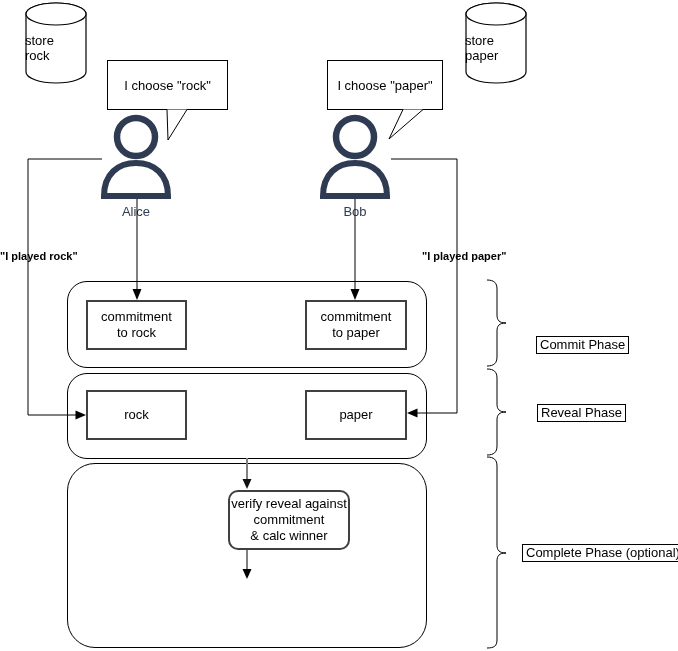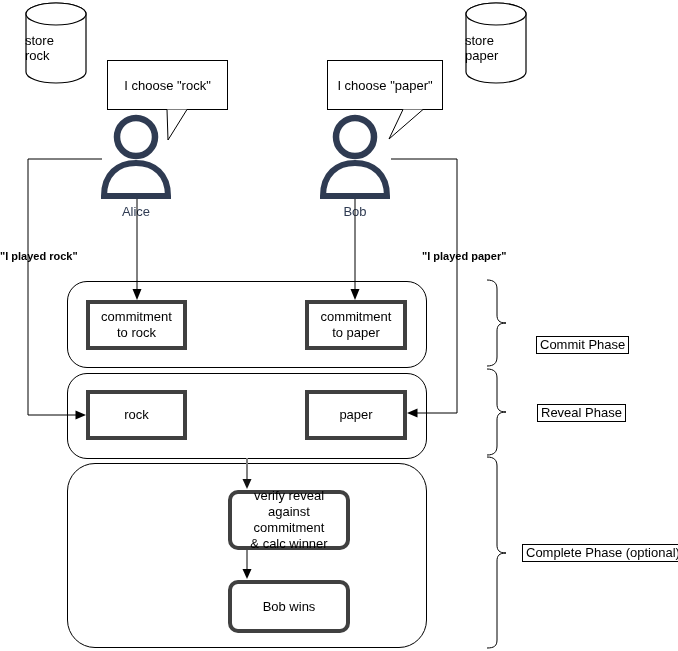--- a/index.html
+++ b/index.html
@@ -1,21 +1,21 @@
 <!DOCTYPE html>
 <html><head>
 <meta charset="utf-8">
 <style>
   html,body{margin:0;padding:0;background:#fff;}
   .stage{position:relative;width:678px;height:651px;background:#fff;overflow:hidden;
          font-family:"Liberation Sans",sans-serif;color:#000;}
   .abs{position:absolute;}
   .container{position:absolute;border:1px solid #000;background:#fff;border-radius:20px;box-sizing:border-box;}
   .container.complete{border-radius:28px;}
-  .node{position:absolute;border:4px solid #404040;background:#fff;box-sizing:border-box;
+  .node{position:absolute;border:2px solid #404040;background:#fff;box-sizing:border-box;
         display:flex;align-items:center;justify-content:center;text-align:center;
         font-size:13px;line-height:16px;white-space:pre-line;}
   .node.round{border-radius:10px;margin-left:42px;}
   .bubble{position:absolute;border:1px solid #000;background:#fff;box-sizing:border-box;
           display:flex;align-items:center;justify-content:center;text-align:center;font-size:13px;}
   .cyl-label{position:absolute;text-align:left;font-size:13px;line-height:15px;white-space:pre-line;}
   .name-label{position:absolute;text-align:center;font-size:13px;color:#2F3B52;}
   .side-label{position:absolute;text-align:center;font-size:11px;font-weight:bold;white-space:nowrap;}
   .note-label{position:absolute;text-align:center;font-size:13px;line-height:14px;white-space:pre-line;}
   .phase-tag{position:absolute;border:1px solid #000;background:#fff;font-size:13px;
@@ -35,21 +35,20 @@
 to rock</div>
   <div class="node" style="left:305px;top:300px;width:102px;height:50px;">commitment
 to paper</div>
 
   <div class="node" style="left:86px;top:390px;width:101px;height:50px;">rock</div>
   <div class="node" style="left:305px;top:390px;width:102px;height:50px;">paper</div>
 
   <div class="node round" style="left:186px;top:490px;width:122px;height:60px;">verify reveal against
 commitment
 &amp; calc winner</div>
-  <div class="node round" style="left:186px;top:580px;width:122px;height:53px;">Bob wins</div>
 
   <svg class="abs" style="left:25px;top:2px;" width="62" height="82" viewBox="0 0 62 82">
     <path d="M1,12 A30,11 0 0 1 61,12 L61,70 A30,11 0 0 1 1,70 Z" fill="#fff" stroke="#000" stroke-width="1.2"></path>
     <ellipse cx="31" cy="12" rx="30" ry="11" fill="#fff" stroke="#000" stroke-width="1.2"></ellipse>
   </svg>
   <div class="cyl-label" style="left:25px;top:33px;width:62px;">store
 rock</div>
 
   <svg class="abs" style="left:465px;top:2px;" width="62" height="82" viewBox="0 0 62 82">
     <path d="M1,12 A30,11 0 0 1 61,12 L61,70 A30,11 0 0 1 1,70 Z" fill="#fff" stroke="#000" stroke-width="1.2"></path>

